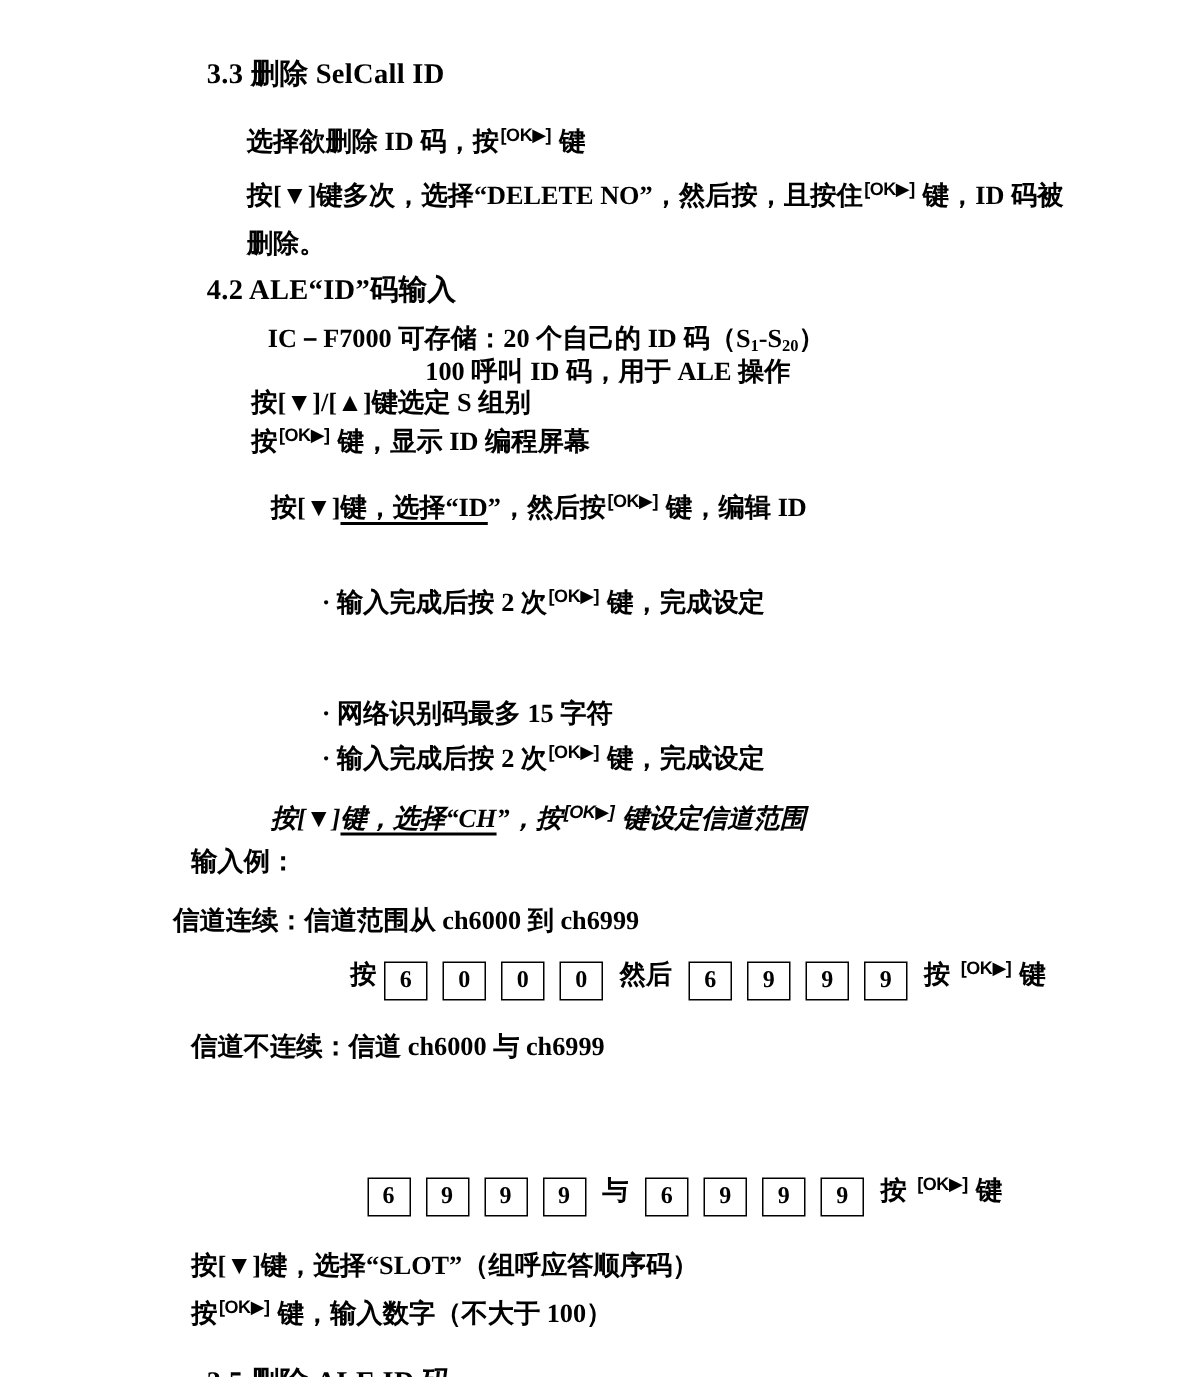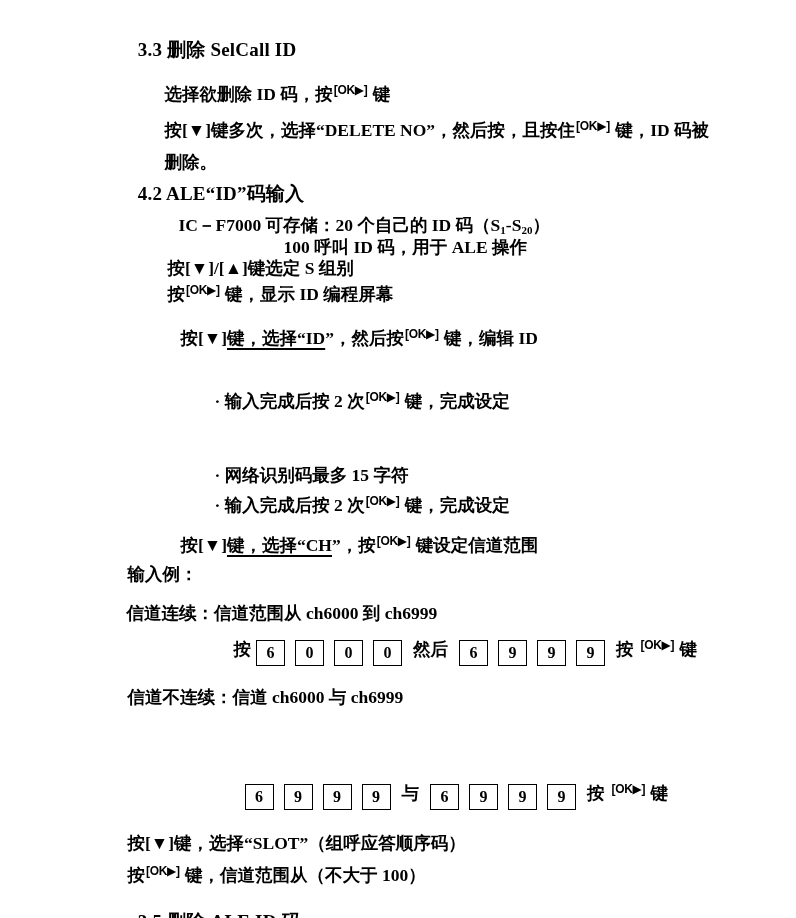--- a/index.html
+++ b/index.html
@@ -88,29 +88,29 @@
 
 
   <div class="line" style="left:197px; top:443px;">
     <span>· 网络识别码最多 15 字符</span>
   </div>
 
   <div class="line" style="left:197px; top:473px;">
     <span>· 输入完成后按 2 次</span><span class="ok">[OK▶]</span><span> 键，完成设定</span>
   </div>
 
-  <div class="line" style="left:163px; top:513px;">
+  <div class="line" style="left:163px; top:513px;font-style:italic;">
     <span>按[▼]</span><span class="u">键，选择“CH</span><span>”，按</span><span class="ok">[OK▶]</span><span> 键设定信道范围</span>
   </div>
 
   <div class="line" style="left:110px; top:542px;">
     <span>输入例：</span>
   </div>
 
-  <div class="line" style="left:109px; top:581px;">
+  <div class="line" style="left:98px; top:581px;">
     <span>信道连续：信道范围从 ch6000 到 ch6999</span>
   </div>
 
   <div class="line" style="left:216px; top:617px;">
     <span>按</span><span class="key">6</span><span class="key">0</span><span class="key">0</span><span class="key">0</span><span class="mid">然后</span><span class="key">6</span><span class="key">9</span><span class="key">9</span><span class="key">9</span><span class="mid">按</span><span class="ok">[OK▶]</span><span> 键</span>
   </div>
 
   <div class="line" style="left:110px; top:665px;">
     <span>信道不连续：信道 ch6000 与 ch6999</span>
   </div>
@@ -118,20 +118,20 @@
 
   <div class="line" style="left:222px; top:761px;">
     <span class="key">6</span><span class="key">9</span><span class="key">9</span><span class="key">9</span><span class="mid">与</span><span class="key">6</span><span class="key">9</span><span class="key">9</span><span class="key">9</span><span class="mid">按</span><span class="ok">[OK▶]</span><span> 键</span>
   </div>
 
   <div class="line" style="left:110px; top:811px;">
     <span>按[▼]键，选择“SLOT”（组呼应答顺序码）</span>
   </div>
 
   <div class="line" style="left:110px; top:843px;">
-    <span>按</span><span class="ok">[OK▶]</span><span> 键，信道范围从（不大于 100）</span>
+    <span>按</span><span class="ok">[OK▶]</span><span> 键，输入数字（不大于 100）</span>
   </div>
 
   <div class="line h" style="left:118px; top:886px;">
     <span>3.5 删除 ALE ID 码</span>
   </div>
 
 </div>
 
 </body></html>

